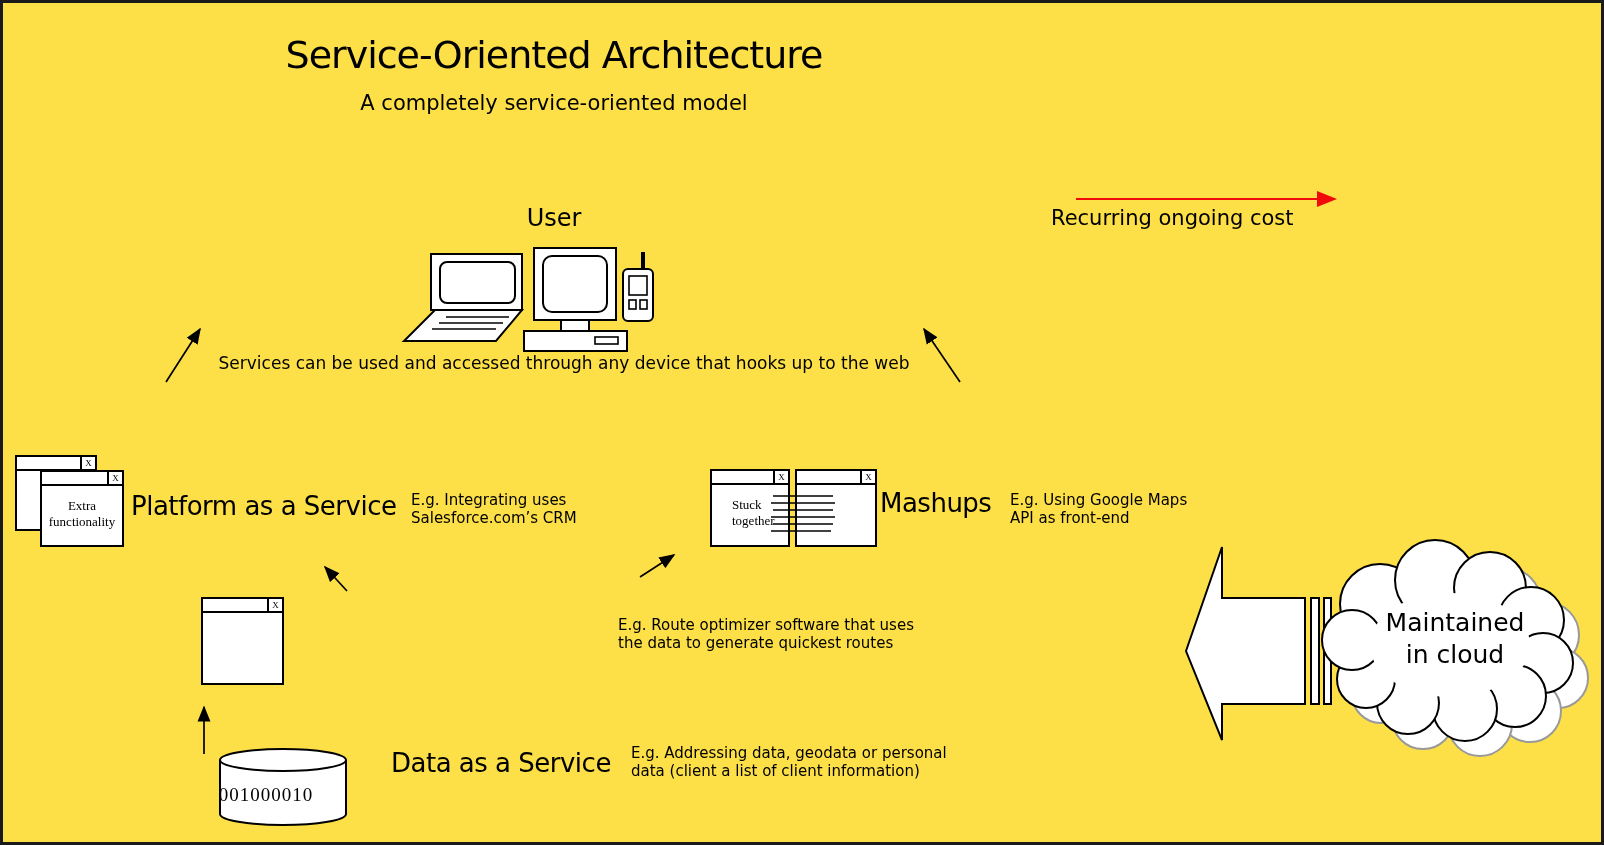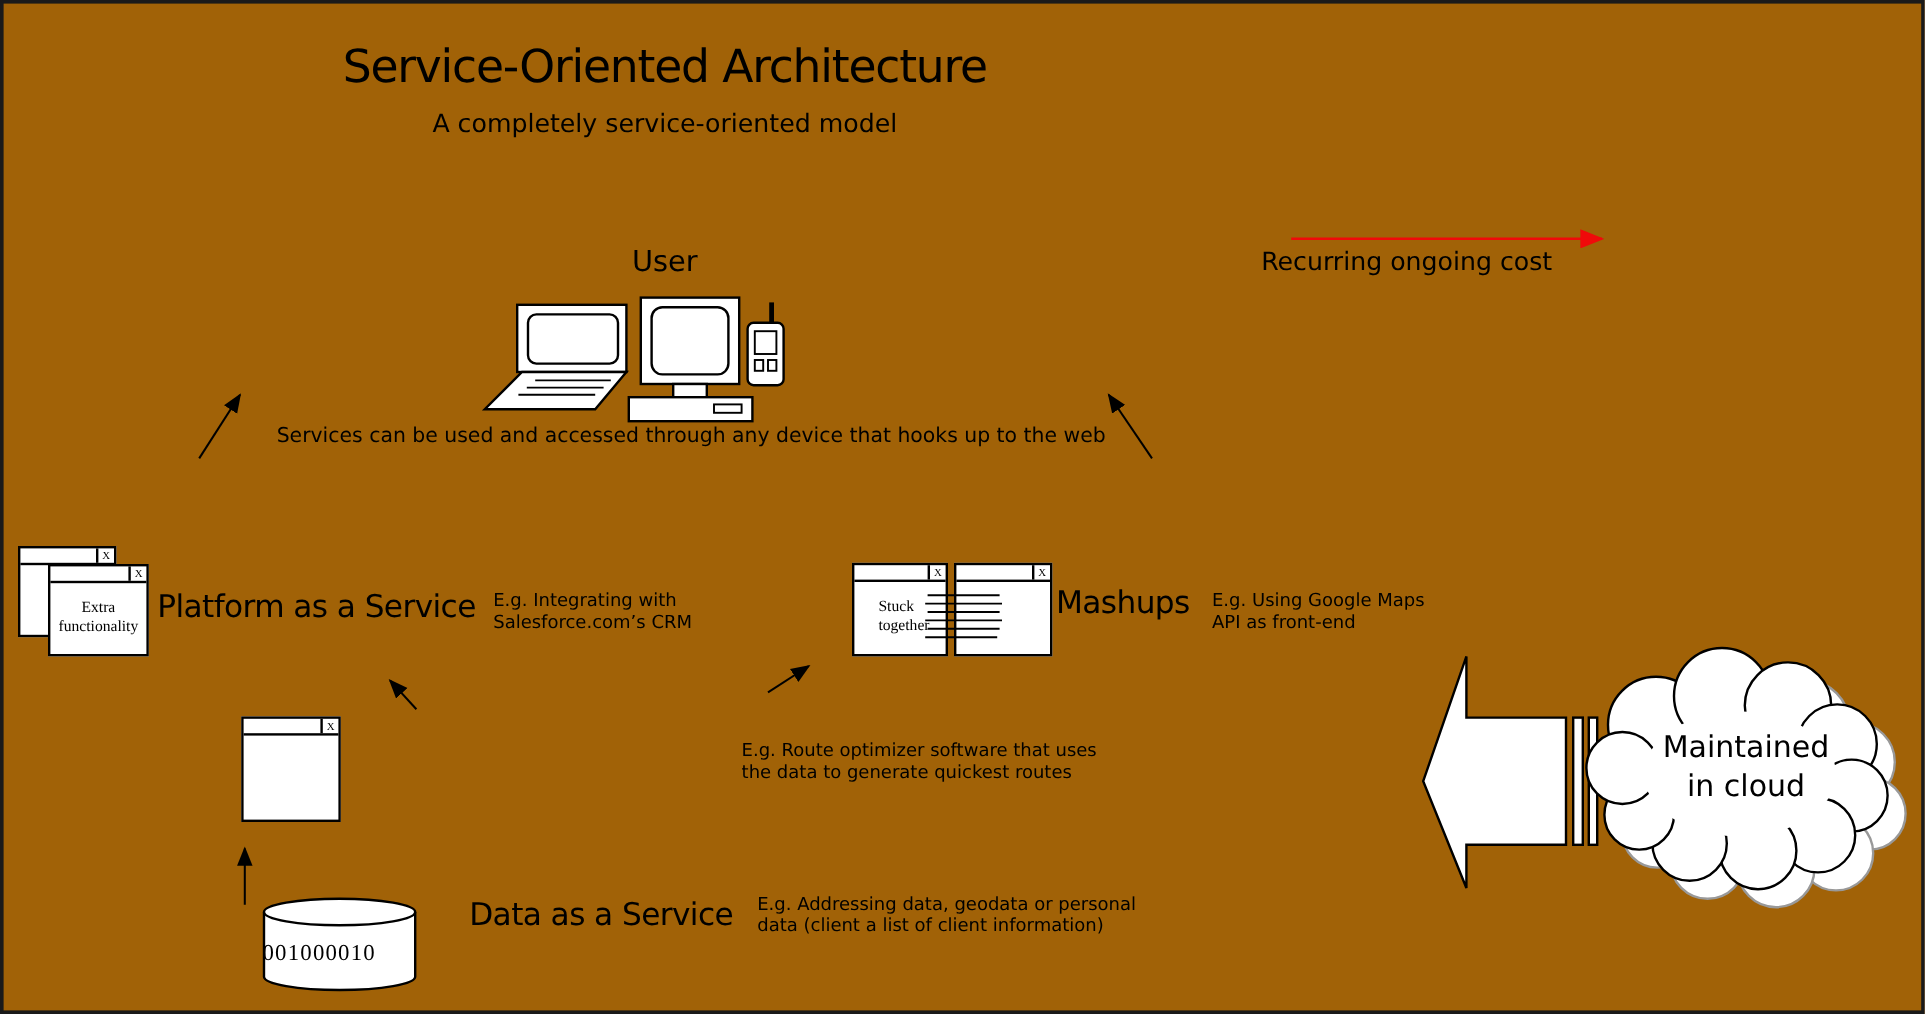--- a/index.html
+++ b/index.html
@@ -1,17 +1,17 @@
 <!DOCTYPE html>
 <html><head>
 <meta charset="utf-8">
 <style>
   html,body{margin:0;padding:0;background:#fff;}
   .canvas{
-    position:relative;width:1598px;height:839px;background:#a16207;
+    position:relative;width:1598px;height:839px;background:#fde047;
     border:3px solid #1a1a1a;overflow:hidden;
     font-family:"DejaVu Sans","Liberation Sans",sans-serif;color:#000;
   }
   .txt{position:absolute;z-index:3;}
   .center{text-align:center;}
   .preline{white-space:pre-line;}
   .title{font-size:38px;letter-spacing:-1px;}
   .subtitle{font-size:21px;}
   .biglabel{font-size:26px;letter-spacing:-0.5px;}
   .example{font-size:15px;line-height:18px;}
@@ -34,24 +34,24 @@
 
 <div class="canvas">
 
   <div class="txt title center" style="left:51px;top:30px;width:1000px;">Service-Oriented Architecture</div>
   <div class="txt subtitle center" style="left:51px;top:88px;width:1000px;">A completely service-oriented model</div>
 
   <div class="txt center" style="left:51px;top:201px;width:1000px;font-size:24px;">User</div>
 
   <div class="txt costlabel" style="left:1048px;top:203px;width:320px;">Recurring ongoing cost</div>
 
-  <div class="txt caption center" style="left:208px;top:350px;width:730px;text-align:center;">Services can be used and accessed through any device that hooks up to the web</div>
+  <div class="txt caption center" style="left:196px;top:350px;width:730px;text-align:center;">Services can be used and accessed through any device that hooks up to the web</div>
 
   <div class="txt biglabel" style="left:128px;top:488px;">Platform as a Service</div>
-  <div class="txt example preline" style="left:408px;top:488px;">E.g. Integrating with
+  <div class="txt example preline" style="left:408px;top:488px;">E.g. Integrating uses
 Salesforce.com’s CRM</div>
 
   <div class="txt biglabel" style="left:877px;top:485px;">Mashups</div>
   <div class="txt example preline" style="left:1007px;top:488px;">E.g. Using Google Maps
 API as front-end</div>
 
   <div class="txt example preline" style="left:615px;top:613px;">E.g. Route optimizer software that uses
 the data to generate quickest routes</div>
 
   <div class="txt biglabel" style="left:388px;top:745px;">Data as a Service</div>

